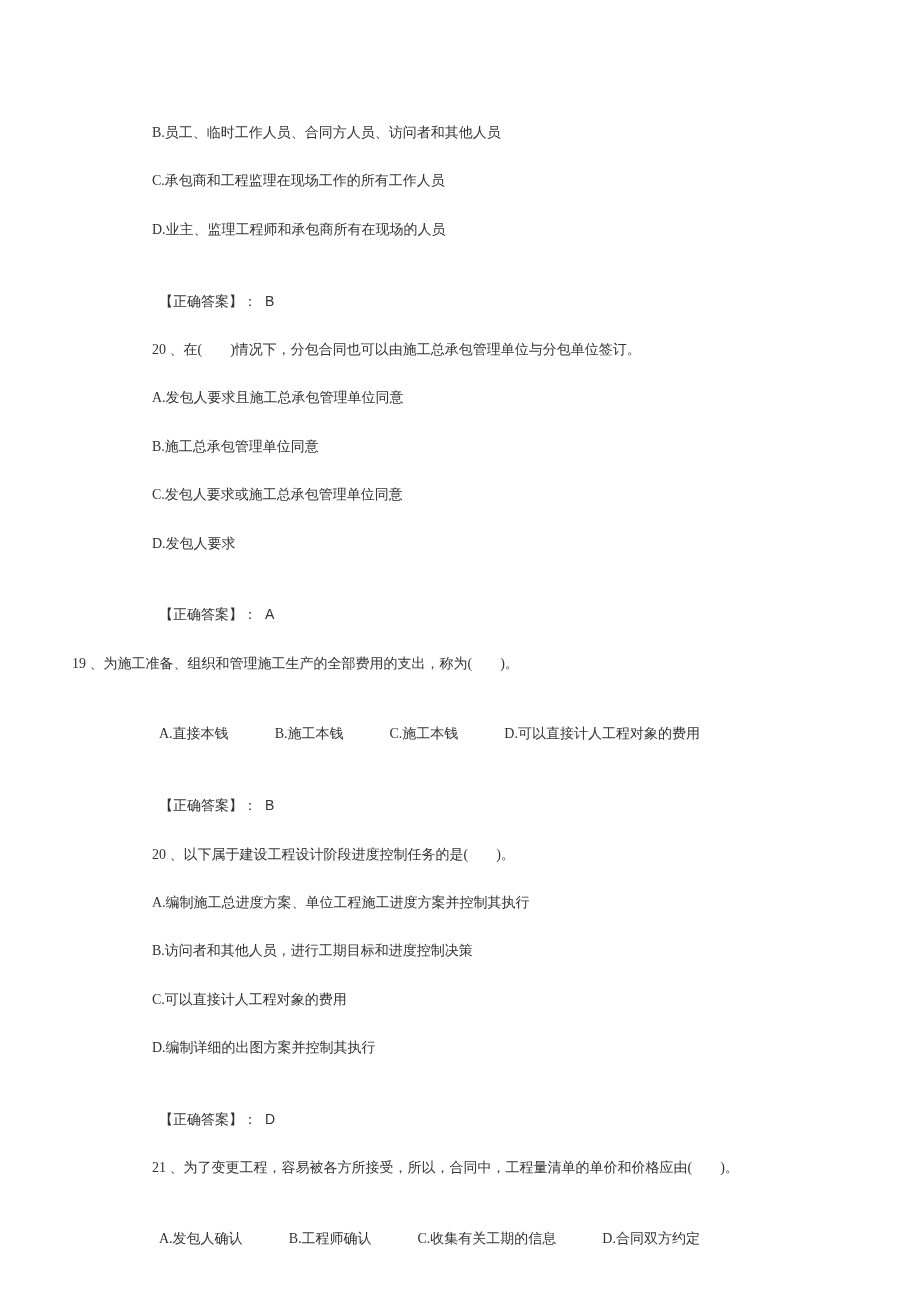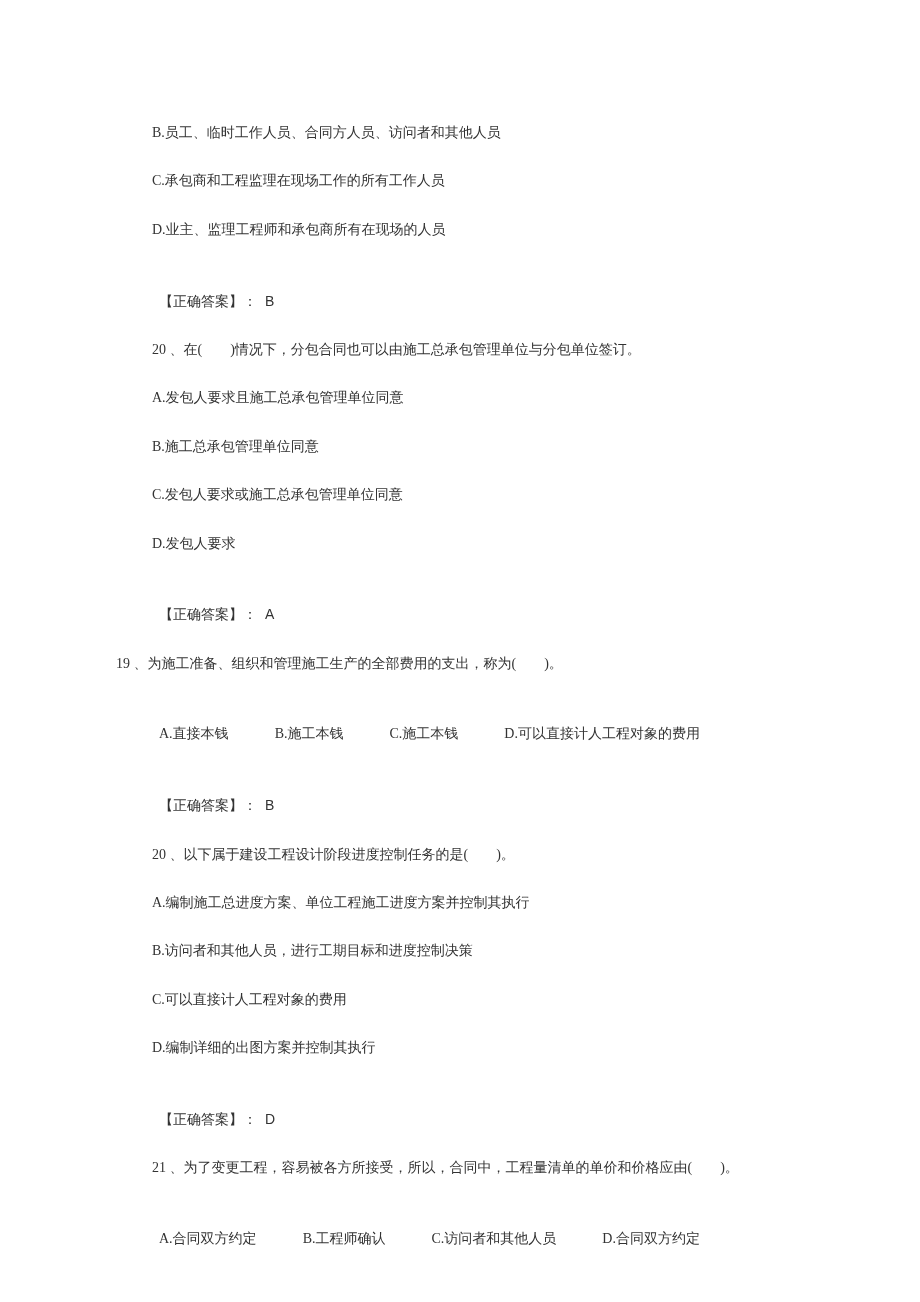--- a/index.html
+++ b/index.html
@@ -13,21 +13,21 @@
     font-size: 14px;
     color: #333333;
     line-height: 1.6;
     padding: 110px 0 60px 0;
   }
   .line {
     margin: 12px 0 26px 0;
     white-space: pre;
   }
   .indent2 { padding-left: 152px; }
-  .indent1 { padding-left: 116px; }
+  .indent1 { padding-left: 72px; }
   .answer-value { font-family: Arial, Helvetica, sans-serif; margin-left: 8px; }
   .opts span.opt { display: inline-block; margin-right: 46px; }
 </style>
 </head>
 <body>
 
 <div class="line indent2">B.员工、临时工作人员、合同方人员、访问者和其他人员</div>
 <div class="line indent2">C.承包商和工程监理在现场工作的所有工作人员</div>
 <div class="line indent2">D.业主、监理工程师和承包商所有在现场的人员</div>
 <div class="line indent2">
@@ -55,17 +55,17 @@
 <div class="line indent2">A.编制施工总进度方案、单位工程施工进度方案并控制其执行</div>
 <div class="line indent2">B.访问者和其他人员，进行工期目标和进度控制决策</div>
 <div class="line indent2">C.可以直接计人工程对象的费用</div>
 <div class="line indent2">D.编制详细的出图方案并控制其执行</div>
 <div class="line indent2">
   <span>【正确答案】：</span><span class="answer-value">D</span>
 </div>
 
 <div class="line indent2">21 、为了变更工程，容易被各方所接受，所以，合同中，工程量清单的单价和价格应由(　　)。</div>
 <div class="line indent2 opts">
-  <span class="opt">A.合同双方约定</span><span class="opt">B.工程师确认</span><span class="opt">C.访问者和其他人员</span><span class="opt">D.合同双方约定</span>
+  <span class="opt">A.发包人确认</span><span class="opt">B.工程师确认</span><span class="opt">C.收集有关工期的信息</span><span class="opt">D.合同双方约定</span>
 </div>
 <div class="line indent2">
   <span>【正确答案】：</span><span class="answer-value">C</span>
 </div>
 
 </body></html>

